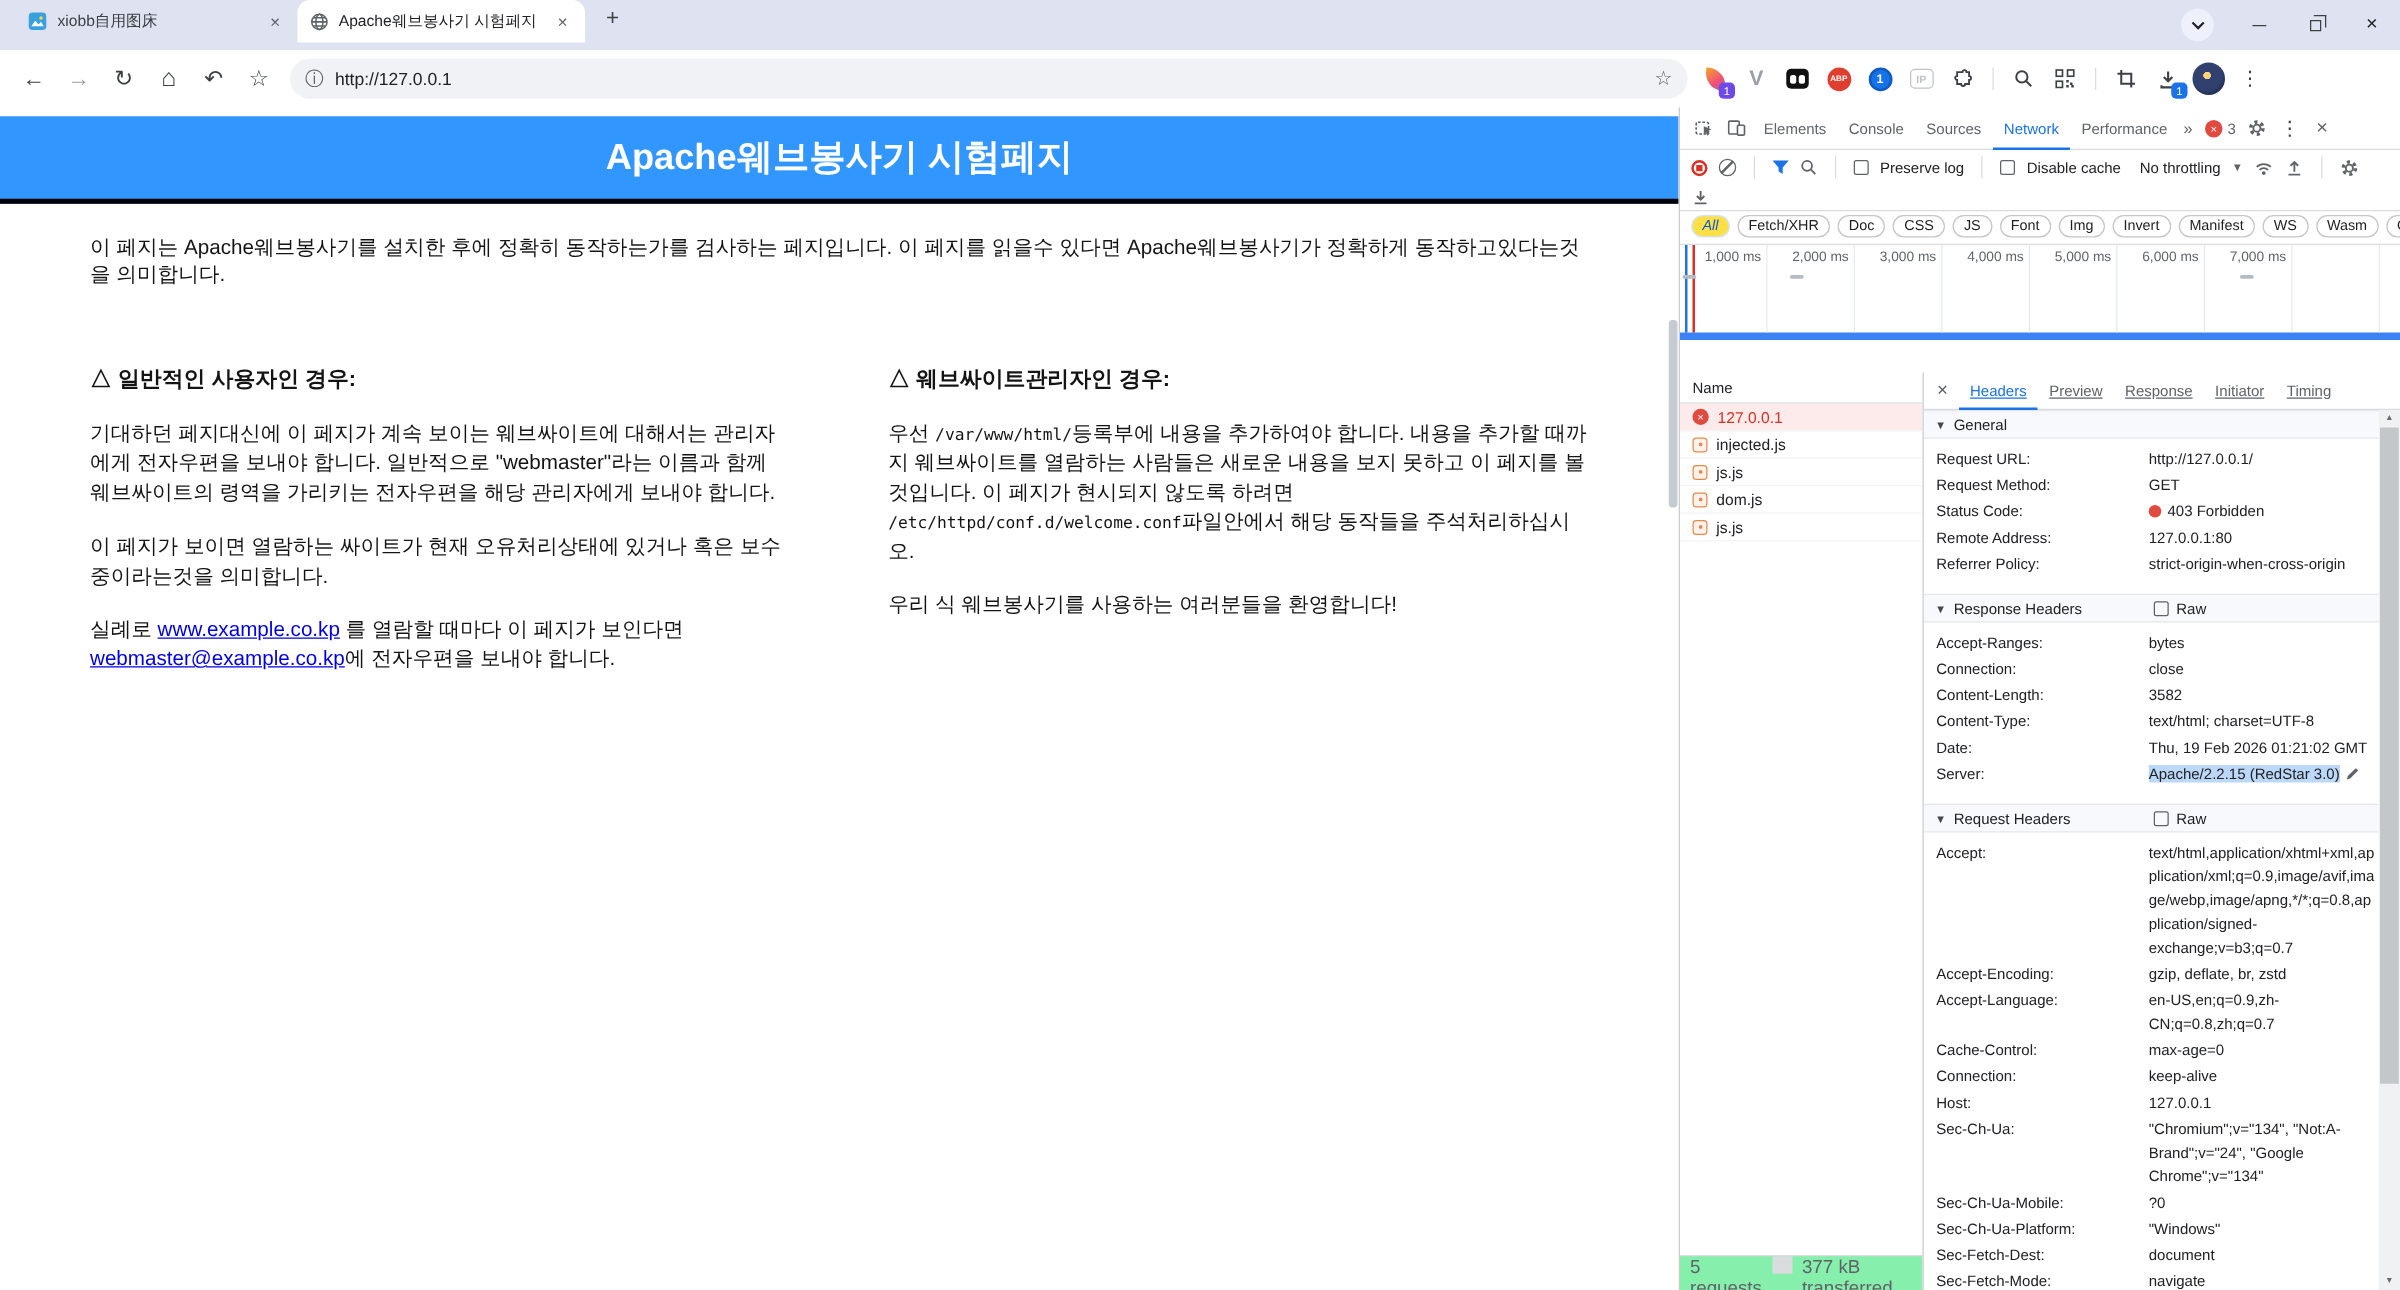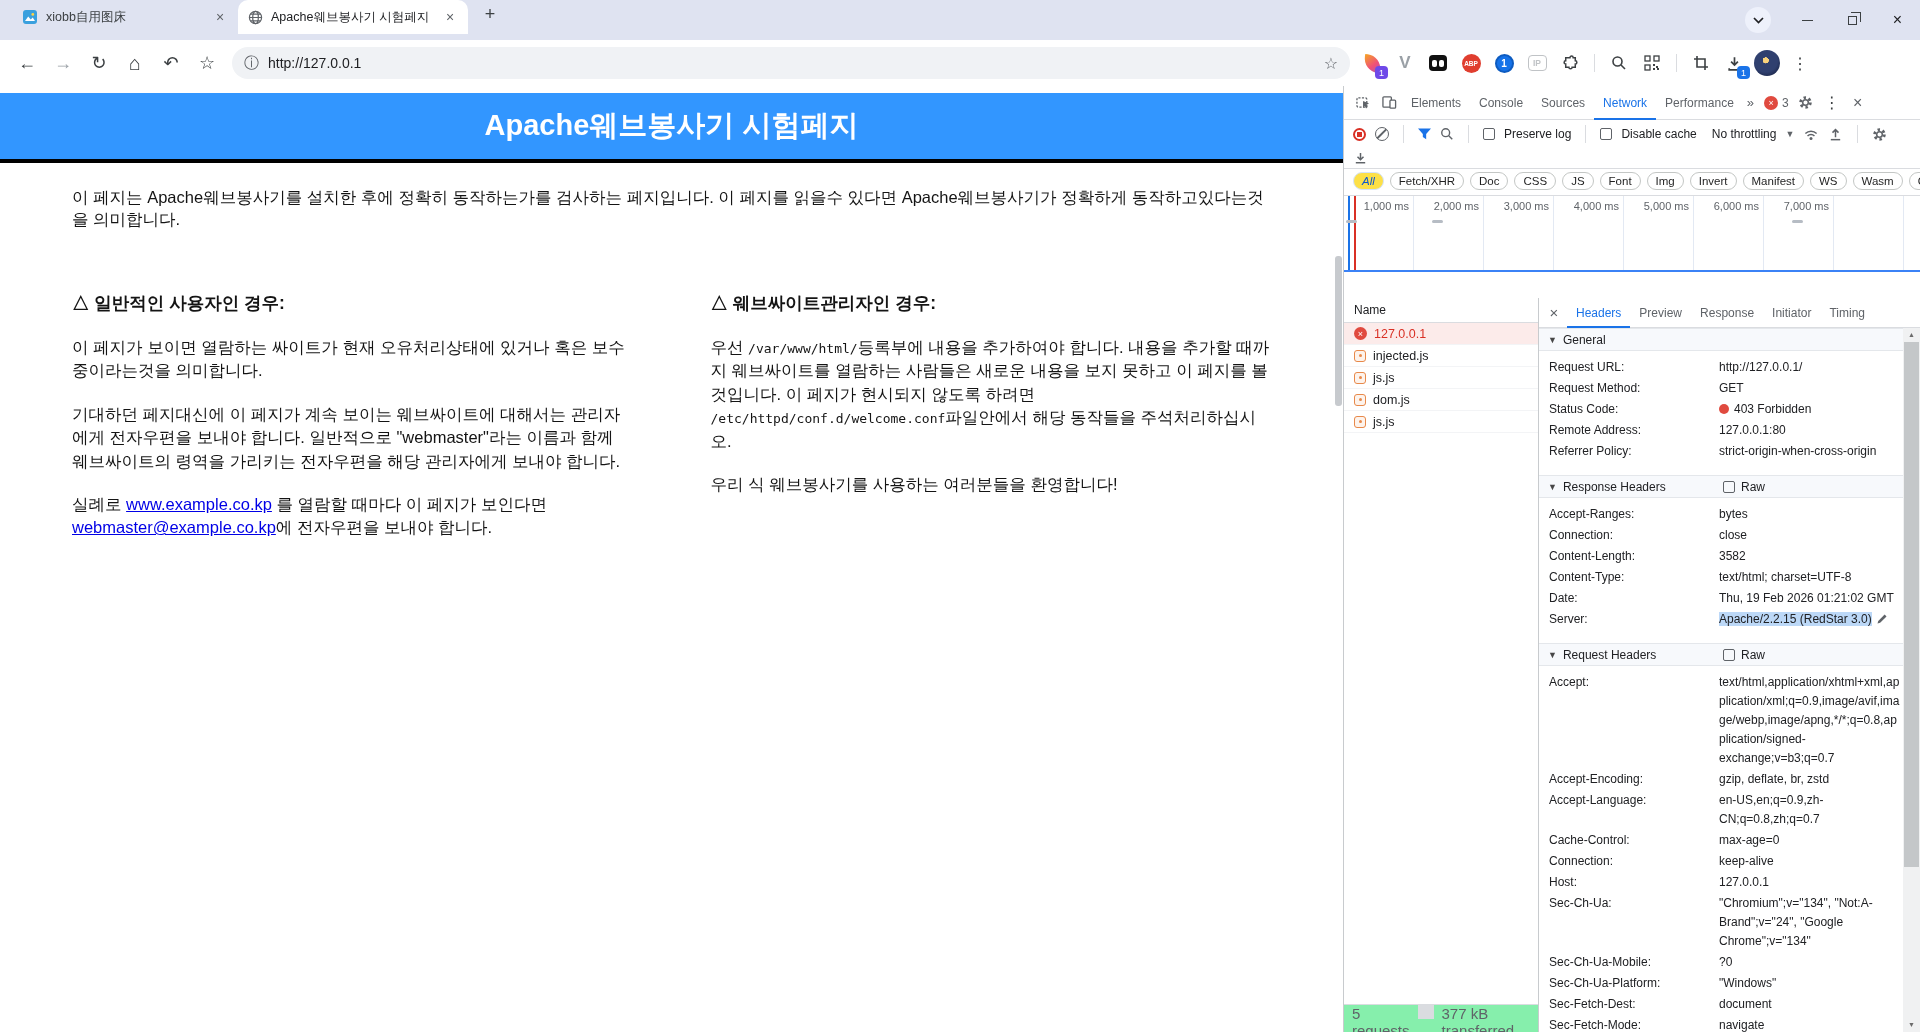--- a/index.html
+++ b/index.html
@@ -97,21 +97,21 @@
 
   .dt-dlrow { height:21px; padding:1px 9px; border-bottom:1px solid #dadce0; display:flex; align-items:center; }
   .dt-filterrow { height:28px; display:flex; align-items:center; gap:9px; padding:0 9px; }
   .filter-pill { width:165px; height:19px; background:#eef1f6; border-radius:10px; color:#5f6368;
                  display:flex; align-items:center; gap:7px; padding:0 9px; }
   .dt-chips { display:flex; gap:6px; padding:3px 9px 5px; border-bottom:1px solid #dadce0; align-items:center; }
   .chip { border:1px solid #c4c7c5; border-radius:11px; padding:2px 8px; font-size:11.5px; color:#1f1f1f;
           white-space:nowrap; }
   .chip.active { background:#fde047; border-color:#d3e3fd; color:#0b57d0;font-style:italic; }
 
-  .dt-timeline { position:relative; height:76px; border-bottom:2px solid #3b82f6; display:flex; }
+  .dt-timeline { position:relative; height:76px; border-bottom:6px solid #3b82f6; display:flex; }
   .tl-col { width:70px; height:100%; border-right:1px solid #e3e9f3; font-size:11px; color:#5f6368;
             text-align:right; padding:4px 4px 0 0; }
   .tl-line { position:absolute; top:0; bottom:0; width:2px; }
   .tl-bar { position:absolute; top:24px; width:11px; height:3px; background:#b6bcc4; border-radius:2px; }
 
   .dt-list { position:absolute; top:212px; bottom:28px; left:0; width:194px; background:#fff; }
   .list-header { height:25px; line-height:25px; padding-left:10px; border-bottom:1px solid #dadce0; }
   .req-row { height:22px; display:flex; align-items:center; gap:7px; padding-left:10px;
              border-bottom:1px solid #f3f4f6; font-size:12.5px; }
   .req-row.error { background:#fcebea; color:#d93025; }
@@ -123,21 +123,21 @@
 
   .dt-status { position:absolute; bottom:0; left:0; width:194px; height:28px; border-top:1px solid #dadce0;
                display:flex; align-items:flex-start; font-size:15px; color:#5f6368; background:#86efac; }
   .dt-status span { padding:0 8px; }
   .dt-status .div { width:1px; height:14px; background:#dadce0; }
 
   .dt-detail { position:absolute; top:212px; bottom:0; left:194px; right:0; border-left:1px solid #c8cbce;
                display:flex; flex-direction:column; background:#fff; }
   .detail-tabs { height:30px; display:flex; align-items:center; border-bottom:1px solid #dadce0; padding:0 2px; flex:none; }
   .detail-close { width:26px; text-align:center; font-size:15px; color:#5f6368; }
-  .dtab { padding:0 9px; height:30px; line-height:30px; color:#5f6368; }
+  .dtab { padding:0 9px; height:30px; line-height:30px; color:#5f6368;text-decoration:underline; }
   .dtab.active { color:#1a73e8; box-shadow:inset 0 -2px 0 #1a73e8; }
   .detail-body { flex:1; position:relative; overflow:hidden; padding-right:17px; }
   .vscroll { position:absolute; right:0; top:0; bottom:0; width:17px; background:#f0f1f2; }
   .vscroll .up,.vscroll .down { position:absolute; left:0; width:17px; height:14px; font-size:7px;
             color:#6b6b6b; text-align:center; line-height:14px; }
   .vscroll .up { top:0; } .vscroll .down { bottom:0; }
   .vscroll .thumb { position:absolute; left:1px; top:14px; width:15px; height:525px; background:#c4c7c9; }
 
   .sec { margin-bottom:13px; }
   .sec-header { height:23px; display:flex; align-items:center; background:#f7f9fc; border-bottom:1px solid #e4e7eb;
@@ -279,22 +279,22 @@
 </div>
 
 <div class="page">
   <div class="banner">
     <h1>Apache웨브봉사기 시험페지</h1>
   </div>
   <p class="intro">이 페지는 Apache웨브봉사기를 설치한 후에 정확히 동작하는가를 검사하는 페지입니다. 이 페지를 읽을수 있다면 Apache웨브봉사기가 정확하게 동작하고있다는것을 의미합니다.</p>
   <div class="columns">
     <div class="col">
       <h2>△ 일반적인 사용자인 경우:</h2>
+      <p>기대하던 페지대신에 이 페지가 계속 보이는 웨브싸이트에 대해서는 관리자에게 전자우편을 보내야 합니다. 일반적으로 "webmaster"라는 이름과 함께 웨브싸이트의 령역을 가리키는 전자우편을 해당 관리자에게 보내야 합니다.</p>
       <p>이 페지가 보이면 열람하는 싸이트가 현재 오유처리상태에 있거나 혹은 보수중이라는것을 의미합니다.</p>
-      <p>기대하던 페지대신에 이 페지가 계속 보이는 웨브싸이트에 대해서는 관리자에게 전자우편을 보내야 합니다. 일반적으로 "webmaster"라는 이름과 함께 웨브싸이트의 령역을 가리키는 전자우편을 해당 관리자에게 보내야 합니다.</p>
       <p><span>실례로 </span><a href="#">www.example.co.kp</a><span> 를 열람할 때마다 이 페지가 보인다면</span><br><a href="#">webmaster@example.co.kp</a><span>에 전자우편을 보내야 합니다.</span></p>
     </div>
     <div class="col">
       <h2>△ 웨브싸이트관리자인 경우:</h2>
       <p><span>우선 </span><code>/var/www/html/</code><span>등록부에 내용을 추가하여야 합니다. 내용을 추가할 때까지 웨브싸이트를 열람하는 사람들은 새로운 내용을 보지 못하고 이 페지를 볼것입니다. 이 페지가 현시되지 않도록 하려면 </span><code>/etc/httpd/conf.d/welcome.conf</code><span>파일안에서 해당 동작들을 주석처리하십시오.</span></p>
       <p>우리 식 웨브봉사기를 사용하는 여러분들을 환영합니다!</p>
     </div>
   </div>
   <div class="page-scroll"></div>
 </div>

